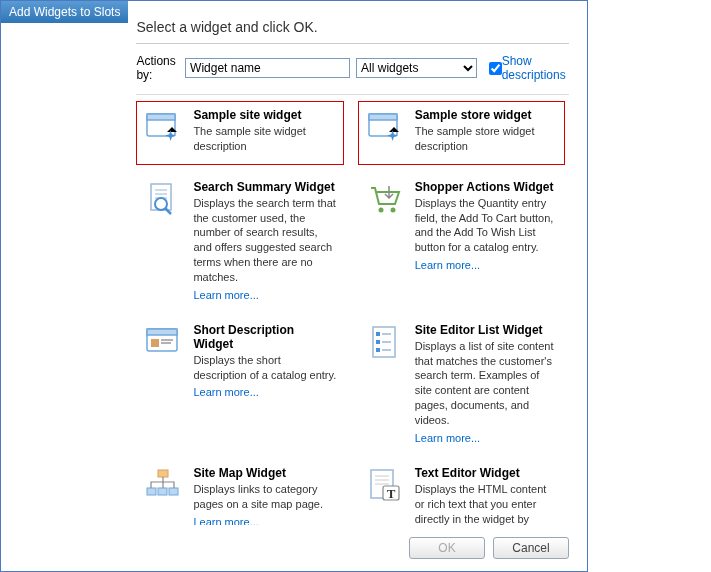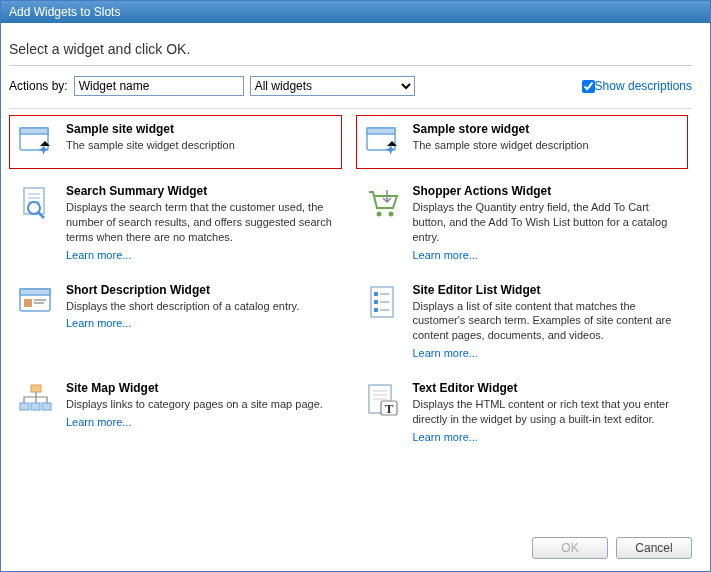--- a/index.html
+++ b/index.html
@@ -4,25 +4,24 @@
 <style>
   * { box-sizing: border-box; }
   body {
     margin: 0;
     font-family: Tahoma, Arial, sans-serif;
     font-size: 12px;
     background: #fff;
     color: #333;
   }
   .window {
-    width: 711px;
+    width: 588px;
     height: 572px;
     border: 1px solid #4a7bc0;
     display: flex;
-    flex-direction: column;
   }
   .titlebar {
     background: linear-gradient(to bottom, #5b9bd5, #2e75b6);
     color: #fff;
     padding: 4px 8px;
     font-size: 12px;
     height: 22px;
   }
   .content {
     flex: 1;
@@ -60,21 +59,21 @@
     width: 165px;
     height: 20px;
     border: 1px solid #7a9ac0;
     font-family: inherit;
     font-size: 12px;
     background: #fff;
   }
   .spacer { flex: 1; }
   .checkbox-wrap {
     display: flex;
-    align-items: flex-end;
+    align-items: center;
     gap: 0;
     color: #0066cc;
     cursor: pointer;
   }
   .checkbox-wrap input { margin:0; }
   .widget-scroll {
     flex: 1;
     border-top: 1px solid #ddd;
     overflow-y: scroll;
     padding-right: 4px;

